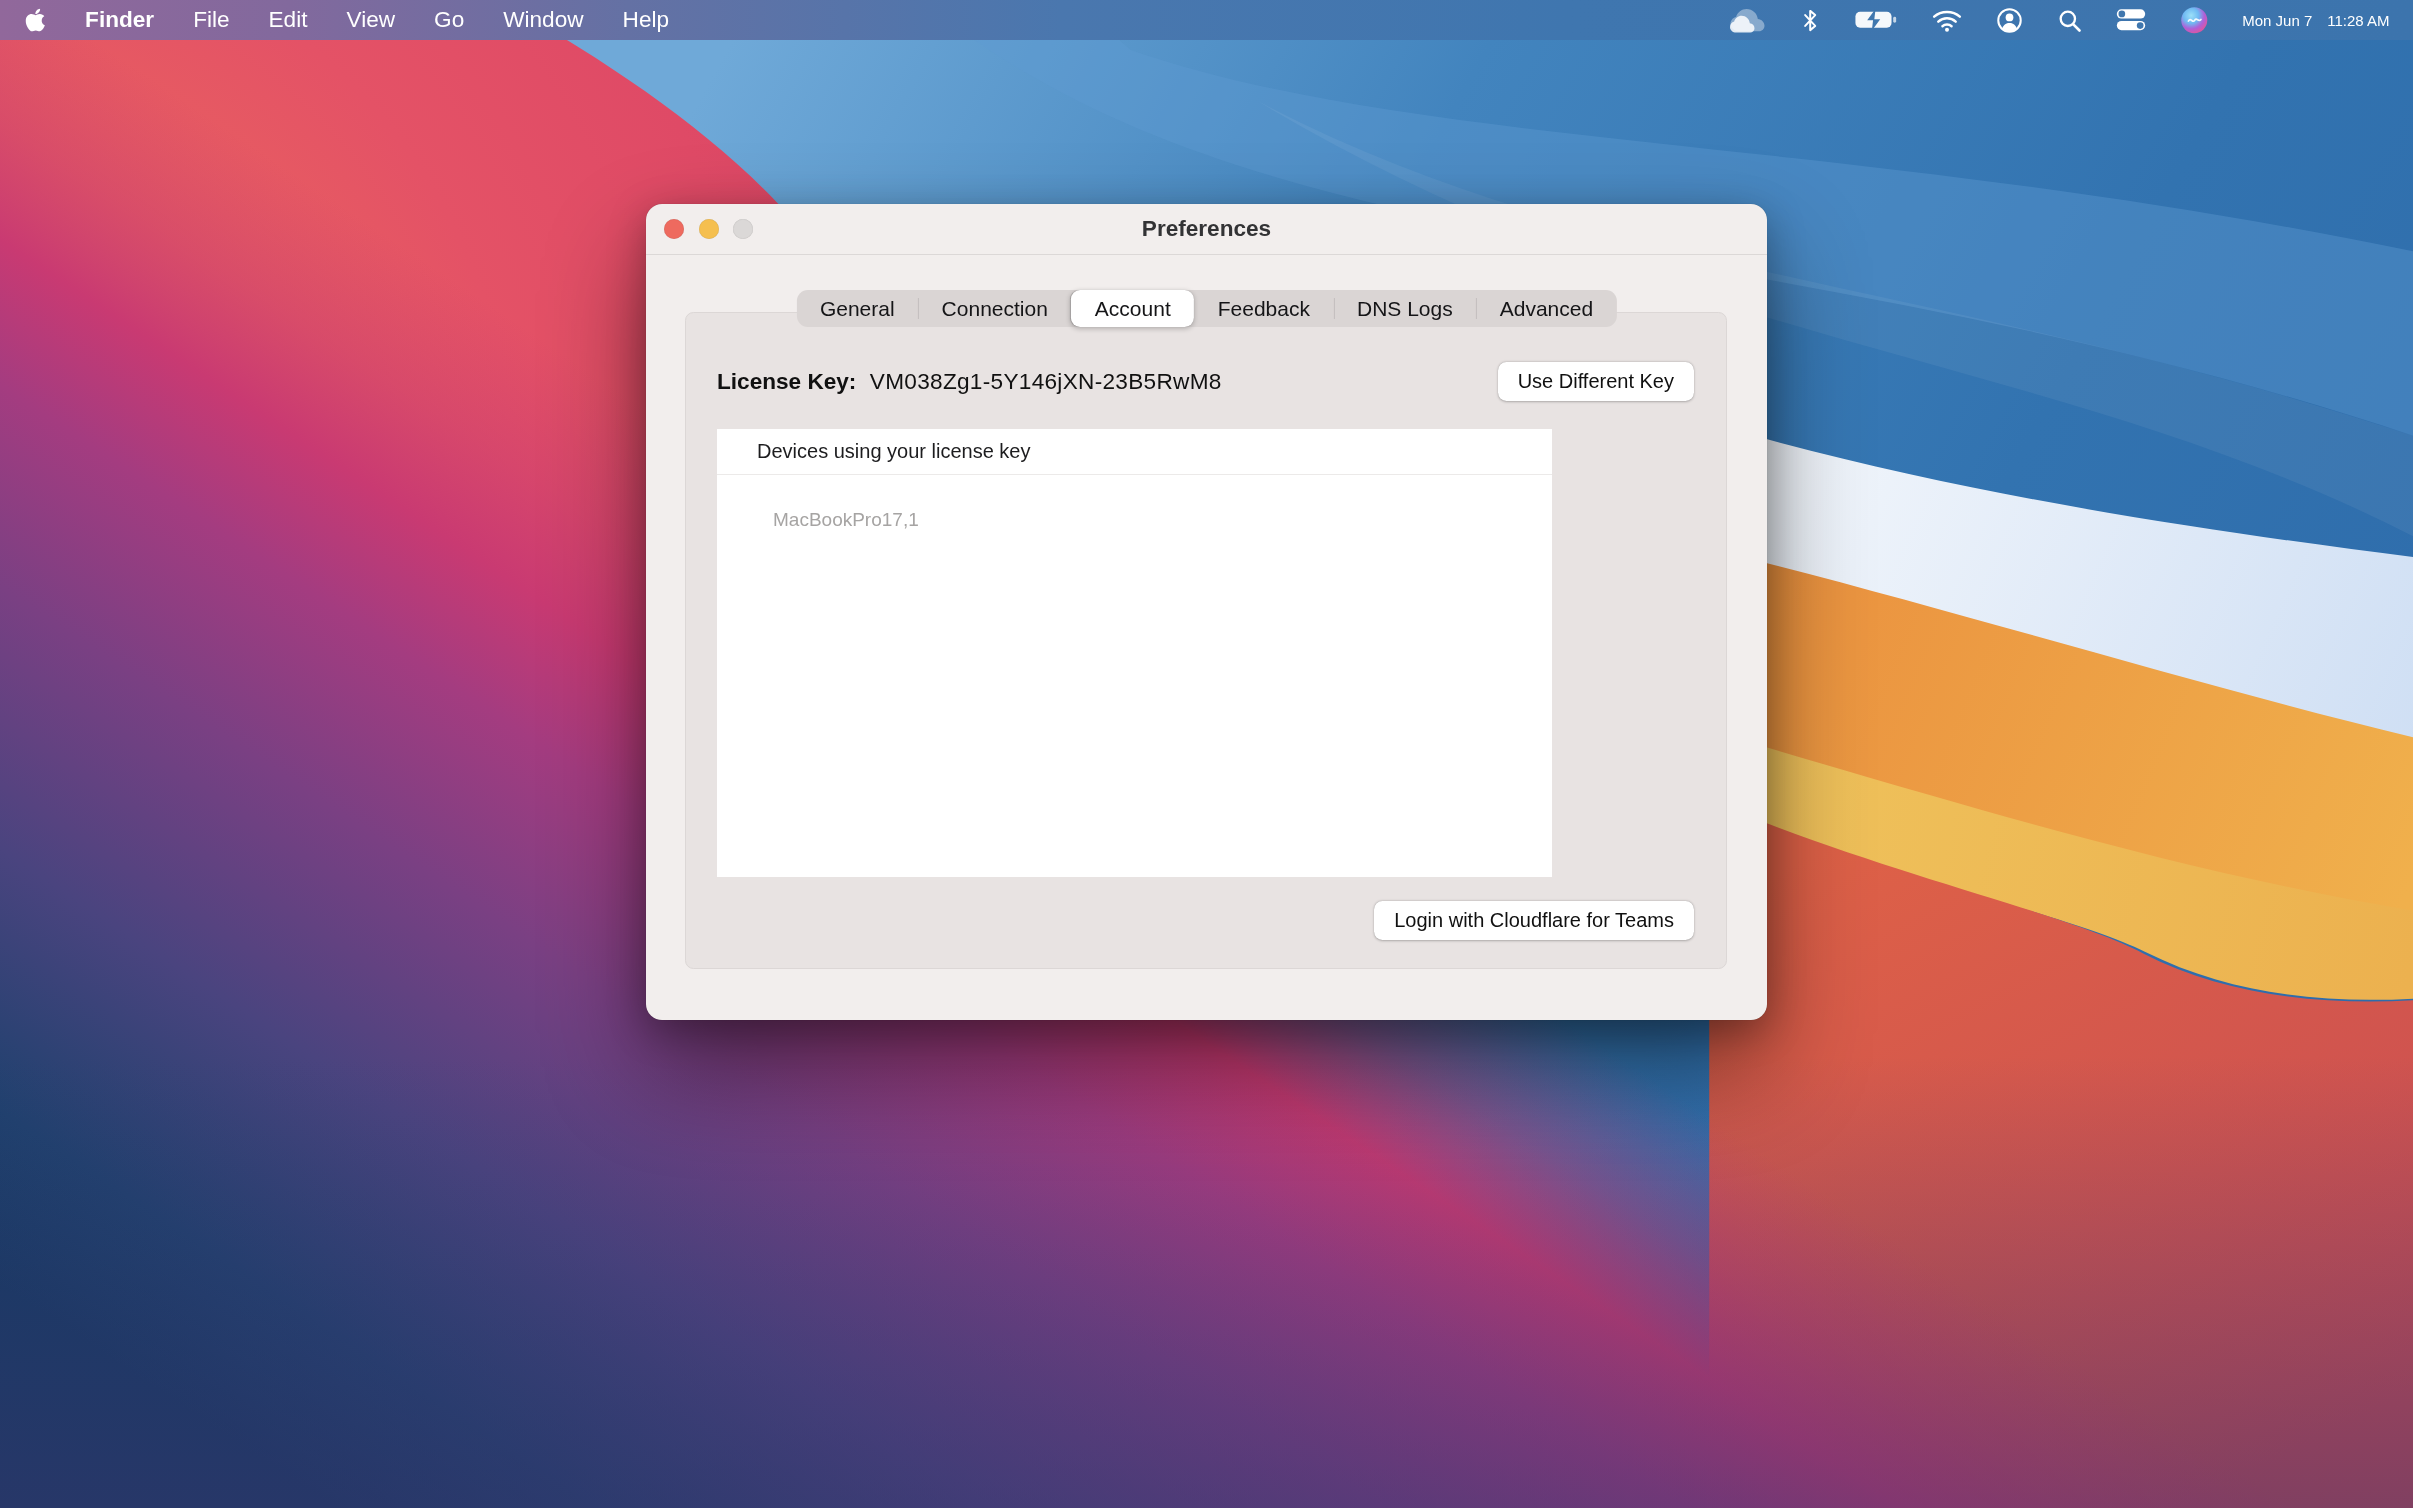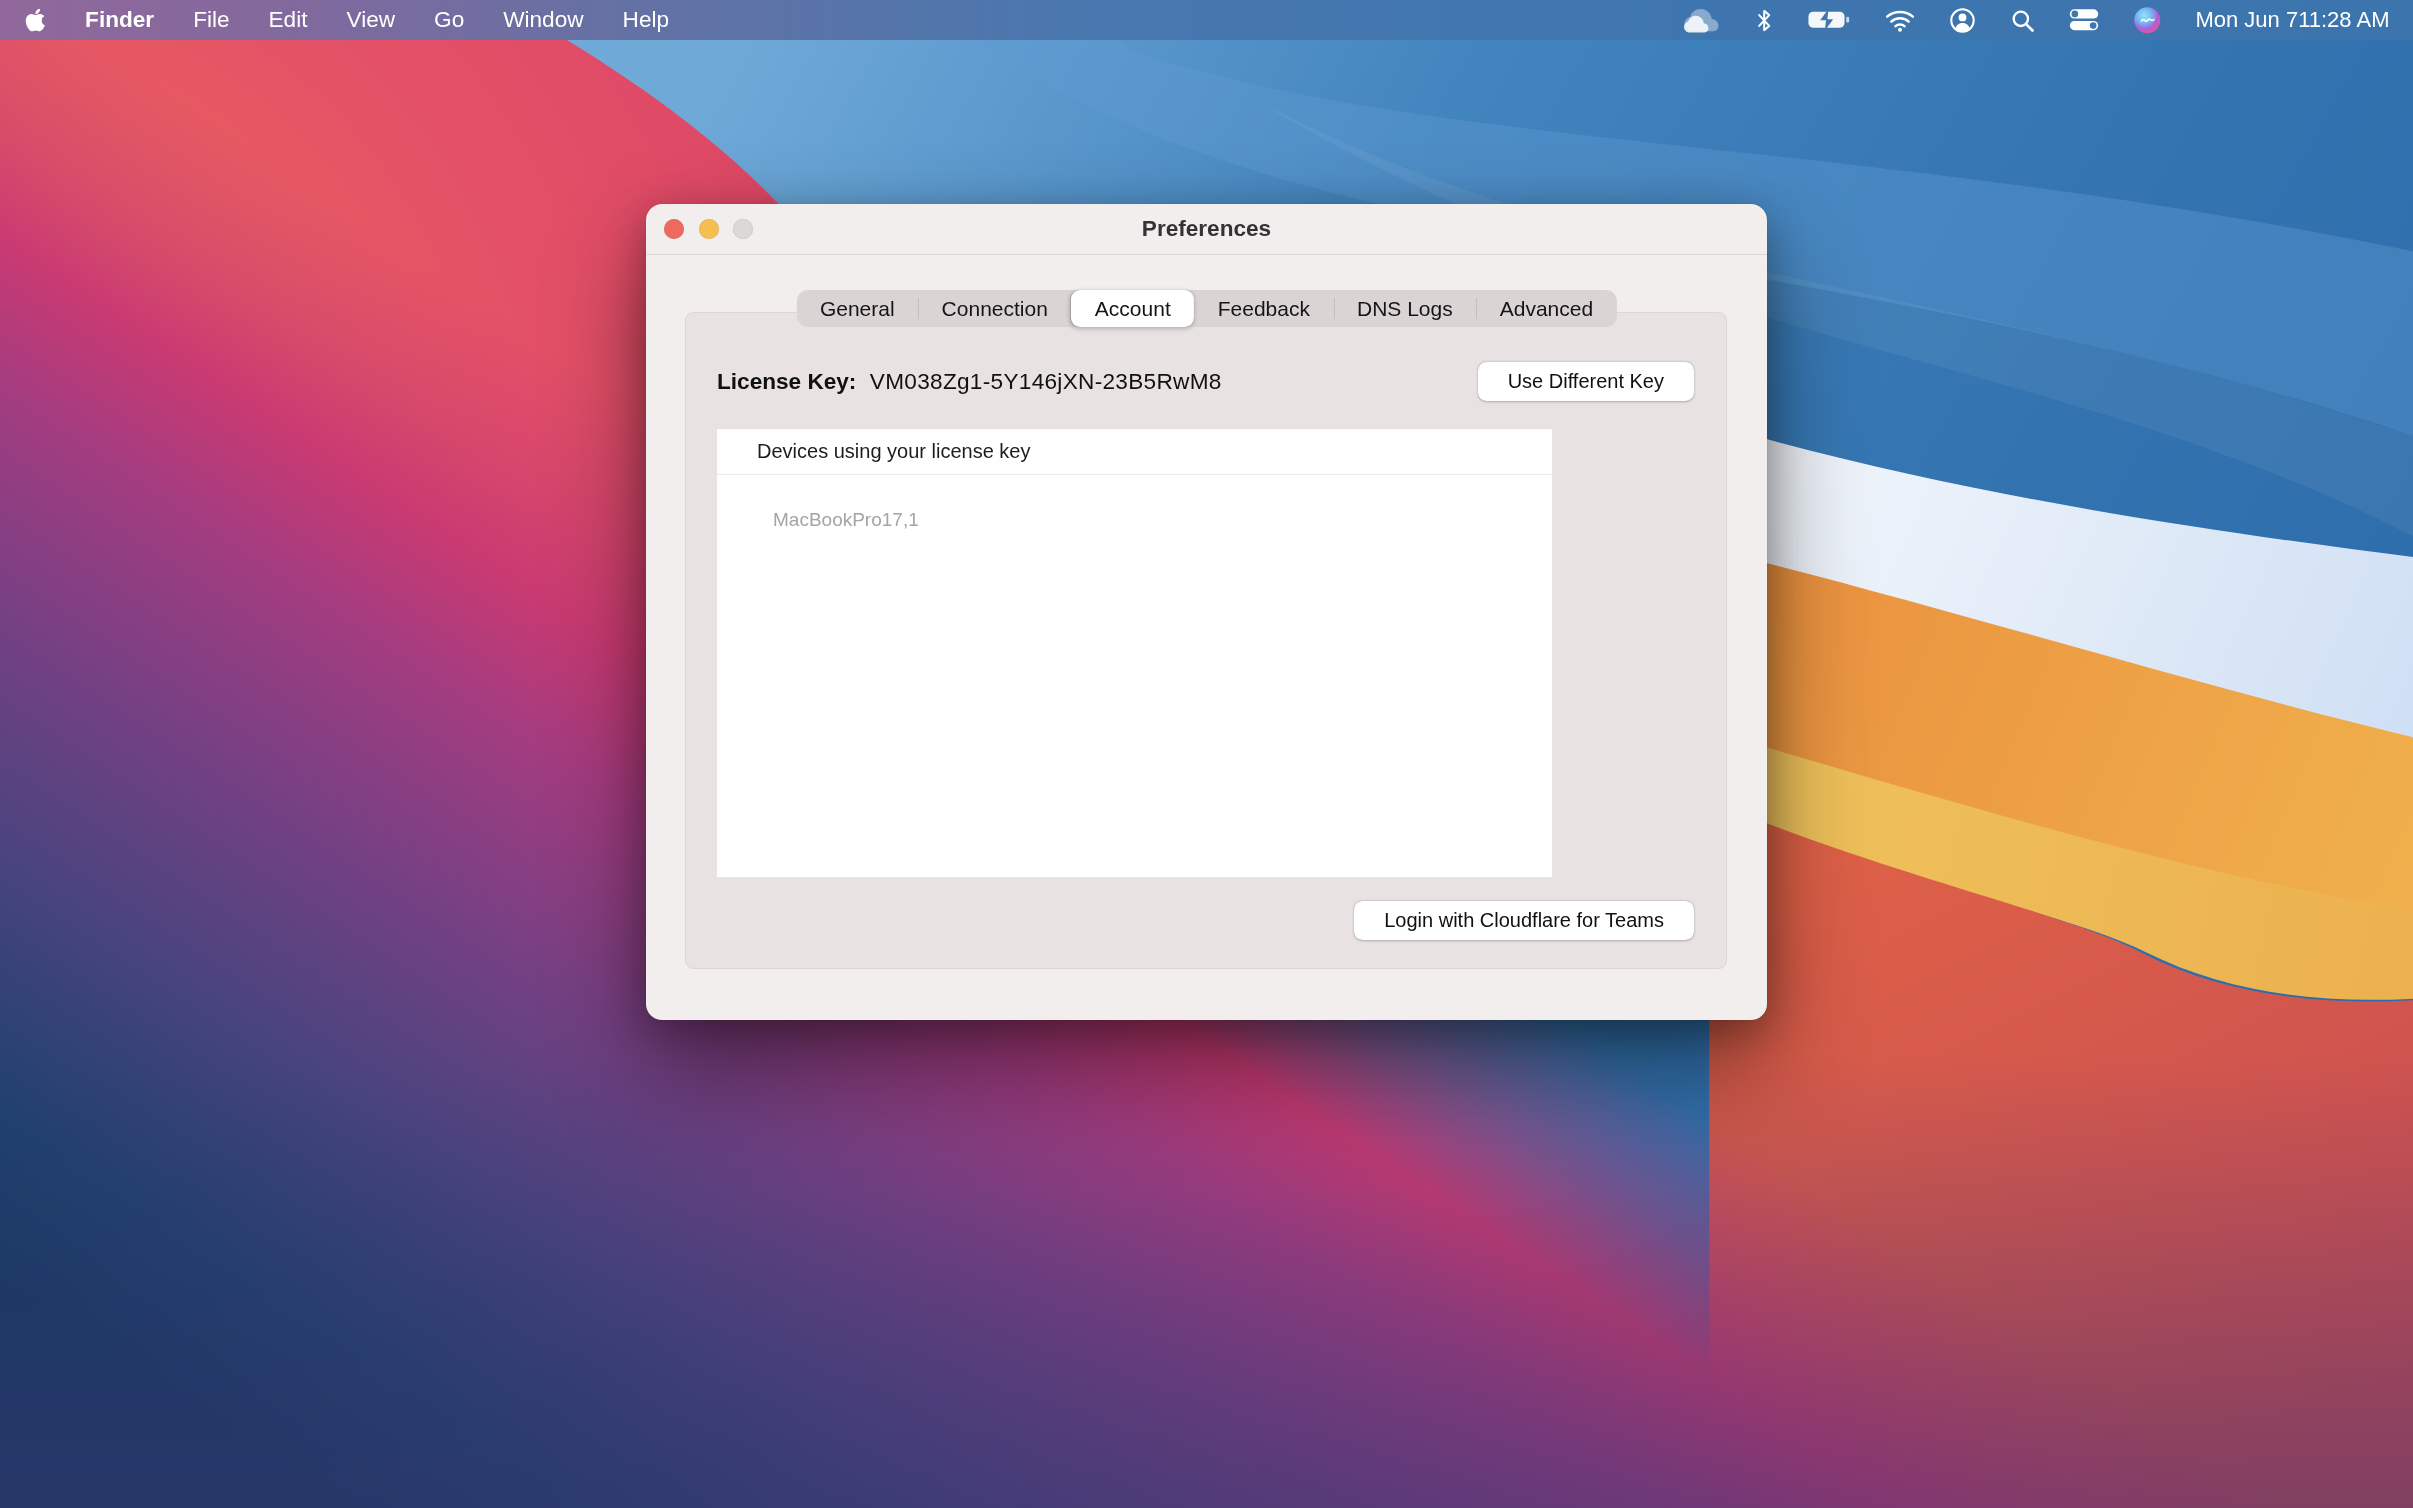--- a/index.html
+++ b/index.html
@@ -10,21 +10,21 @@
 
   
   .menubar{position:absolute;top:0;left:0;width:100%;height:40px;display:flex;align-items:center;
            padding:0 23.5px;box-sizing:border-box;color:#fff;font-size:22.6px;z-index:5;
            background:linear-gradient(90deg,#91689B 0%,#82699D 12%,#6471A4 26%,#4A77AE 44%,#3F76AF 65%,#3C74AD 100%);}
   .menubar .mleft{display:flex;align-items:center;gap:39px;}
   .appname{font-weight:700;}
   .mitem{font-weight:400;}
   .menubar .mright{margin-left:auto;display:flex;align-items:center;gap:34px;}
   .sicon{display:flex;align-items:center;justify-content:center;}
-  .clock{display:flex;font-size:22px;font-weight:500;white-space:nowrap;justify-content:flex-end;}
+  .clock{display:flex;gap:15px;font-size:15px;font-weight:500;white-space:nowrap;justify-content:flex-end;}
 
   
   .window{position:absolute;left:646px;top:204px;width:1121px;height:816px;background:#F2EEED;
           border-radius:16px;box-shadow:0 50px 101px rgba(0,0,0,0.45),0 10px 38px rgba(0,0,0,0.28),0 0 0.8px rgba(0,0,0,0.35);
           z-index:4;}
   .titlebar{position:relative;height:50px;display:flex;align-items:center;justify-content:center;
             border-bottom:0.8px solid rgba(0,0,0,0.09);}
   .title{font-size:22.6px;font-weight:700;color:#333335;}
   .lights{position:absolute;left:18.4px;top:0;height:100%;display:flex;align-items:center;gap:14.2px;}
   .light{width:20px;height:20px;border-radius:50%;box-shadow:inset 0 0 0.8px rgba(0,0,0,0.3);}
@@ -41,21 +41,21 @@
                 box-shadow:0 1.7px 5px rgba(0,0,0,0.22),0 0 0.8px rgba(0,0,0,0.2);}
   .tab.selected::before{display:none;}
   .tab.selected + .tab::before{display:none;}
 
   
   .panel{position:absolute;left:39px;top:108px;width:1042px;height:657px;background:#E8E3E2;
          border:0.8px solid #DCD7D6;border-radius:8.4px;box-sizing:border-box;}
   .license{position:absolute;left:31px;right:32px;top:49px;height:39px;display:flex;align-items:center;}
   .lkey-label{font-size:22.6px;font-weight:700;color:#111;margin-right:13.4px;white-space:nowrap;}
   .lkey-value{font-size:22.6px;color:#111;letter-spacing:0.3px;white-space:nowrap;}
-  .btn{height:39px;padding:0 30px;background:#fff;border:none;border-radius:8.4px;font-size:20px;color:#111;
+  .btn{height:39px;padding:0 20px;background:#fff;border:none;border-radius:8.4px;font-size:20px;color:#111;
        font-family:inherit;box-shadow:0 0.8px 2.5px rgba(0,0,0,0.25),0 0 0.8px rgba(0,0,0,0.22);white-space:nowrap;}
   .use-key{margin-left:auto;}
   .devbox{position:absolute;left:31px;top:116px;width:835px;height:448px;background:#ffffff;}
   .devhead{height:46px;display:flex;align-items:center;padding-left:40px;font-size:20px;color:#1d1d1f;
            border-bottom:1.7px solid #ECEAE9;box-sizing:border-box;}
   .devrow{padding:25px 0 0 56px;}
   .devname{font-size:22.6px;color:#0c0c0c;}
   .devmodel{font-size:19px;color:#A6A4A3;margin-top:9.2px;}
   .login{position:absolute;top:588px;right:32px;}
 </style>

